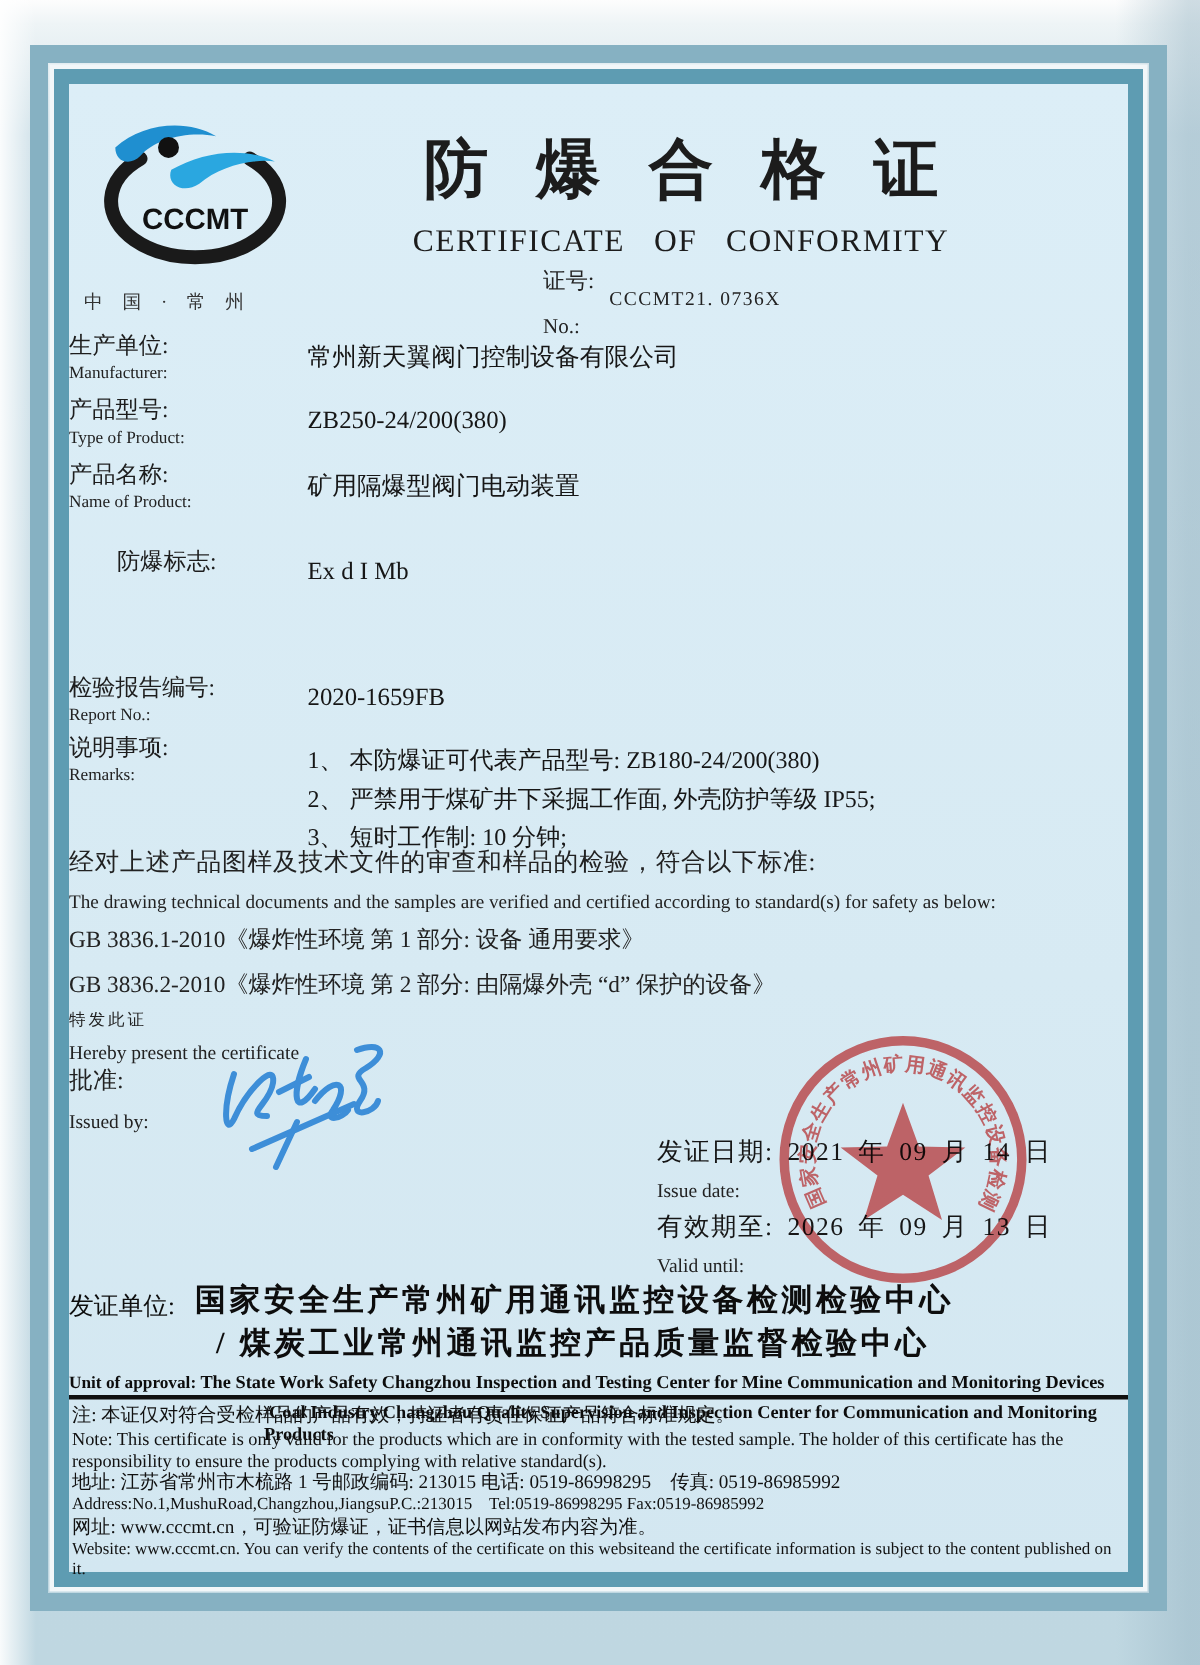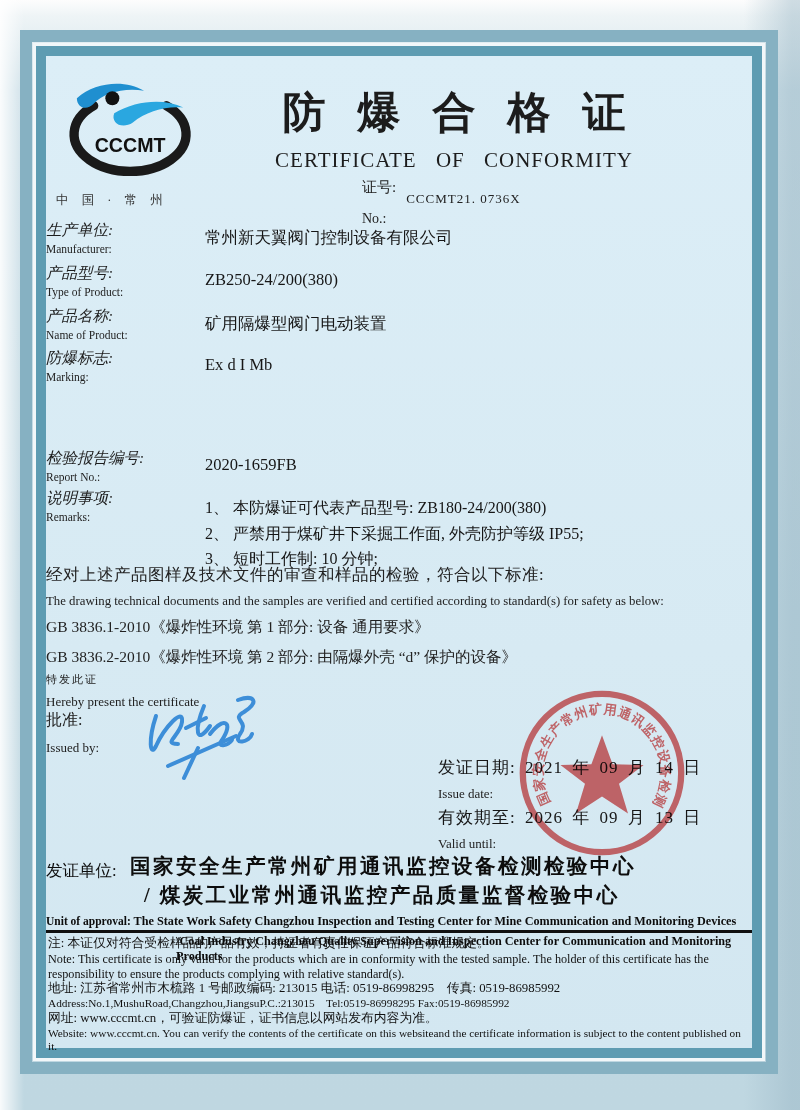--- a/index.html
+++ b/index.html
@@ -16,24 +16,24 @@
   .logo{left:10px;top:18px;width:156px;text-align:left;}
   .logo-region{font-size:12.5px;letter-spacing:5px;color:#333;margin-top:2px;}
   .title-cn{left:150px;right:40px;top:28px;text-align:center;font-size:43px;font-weight:600;letter-spacing:32px;text-indent:32px;color:#1c1c1c;}
   .title-en{left:150px;right:40px;top:92px;text-align:center;font-size:21px;letter-spacing:1px;word-spacing:13px;color:#1c1c1c;}
   .certno{left:316px;top:122px;display:flex;}
   .certno-labels .cn{font-size:15px;}
   .certno-labels .en{font-size:14px;margin-top:14px;}
   .certno-value{font-size:13px;letter-spacing:1px;margin-left:10px;margin-top:13px;}
   
   .frow{left:0;width:100%;}
-  .fl-cn{font-size:15.5px;color:#1d1d1d;font-style:italic;}
+  .fl-cn{font-size:15.5px;color:#1d1d1d;}
   .fl-en{font-size:11.5px;margin-top:2px;color:#222;}
   .fv{position:absolute;left:124px;top:7px;font-size:16.5px;color:#161616;margin-left:35px;}
-  .r1{top:164px;} .r2{top:207px;} .r3{top:250px;} .r4{top:292px;} .r5{top:332px;}
+  .r1{top:164px;} .r2{top:207px;} .r3{top:250px;} .r4{top:308px;padding-left:32px;} .r5{top:332px;}
   .r6{top:392px;} .r7{top:432px;}
   .remarks-list div{font-size:16px;line-height:25.5px;}
   
   .standards{left:0;top:508px;width:100%;}
   .std-cn{font-size:16.5px;letter-spacing:.5px;}
   .std-en{font-size:12.8px;margin-top:8px;}
   .std-item{font-size:15.5px;margin-top:6px;line-height:24px;}
   
   .present{left:0;top:616px;}
   .present .cn{font-size:11px;letter-spacing:2px;}
@@ -101,21 +101,20 @@
       <div class="fl-en">Type of Product:</div>
       <div class="fv">ZB250-24/200(380)</div>
     </div>
     <div class="abs frow r3">
       <div class="fl-cn">产品名称:</div>
       <div class="fl-en">Name of Product:</div>
       <div class="fv">矿用隔爆型阀门电动装置</div>
     </div>
     <div class="abs frow r4">
       <div class="fl-cn">防爆标志:</div>
-      <div class="fl-en">Marking:</div>
       <div class="fv">Ex d I Mb</div>
     </div>
     <div class="abs frow r6">
       <div class="fl-cn">检验报告编号:</div>
       <div class="fl-en">Report No.:</div>
       <div class="fv">2020-1659FB</div>
     </div>
     <div class="abs frow r7">
       <div class="fl-cn">说明事项:</div>
       <div class="fl-en">Remarks:</div>

